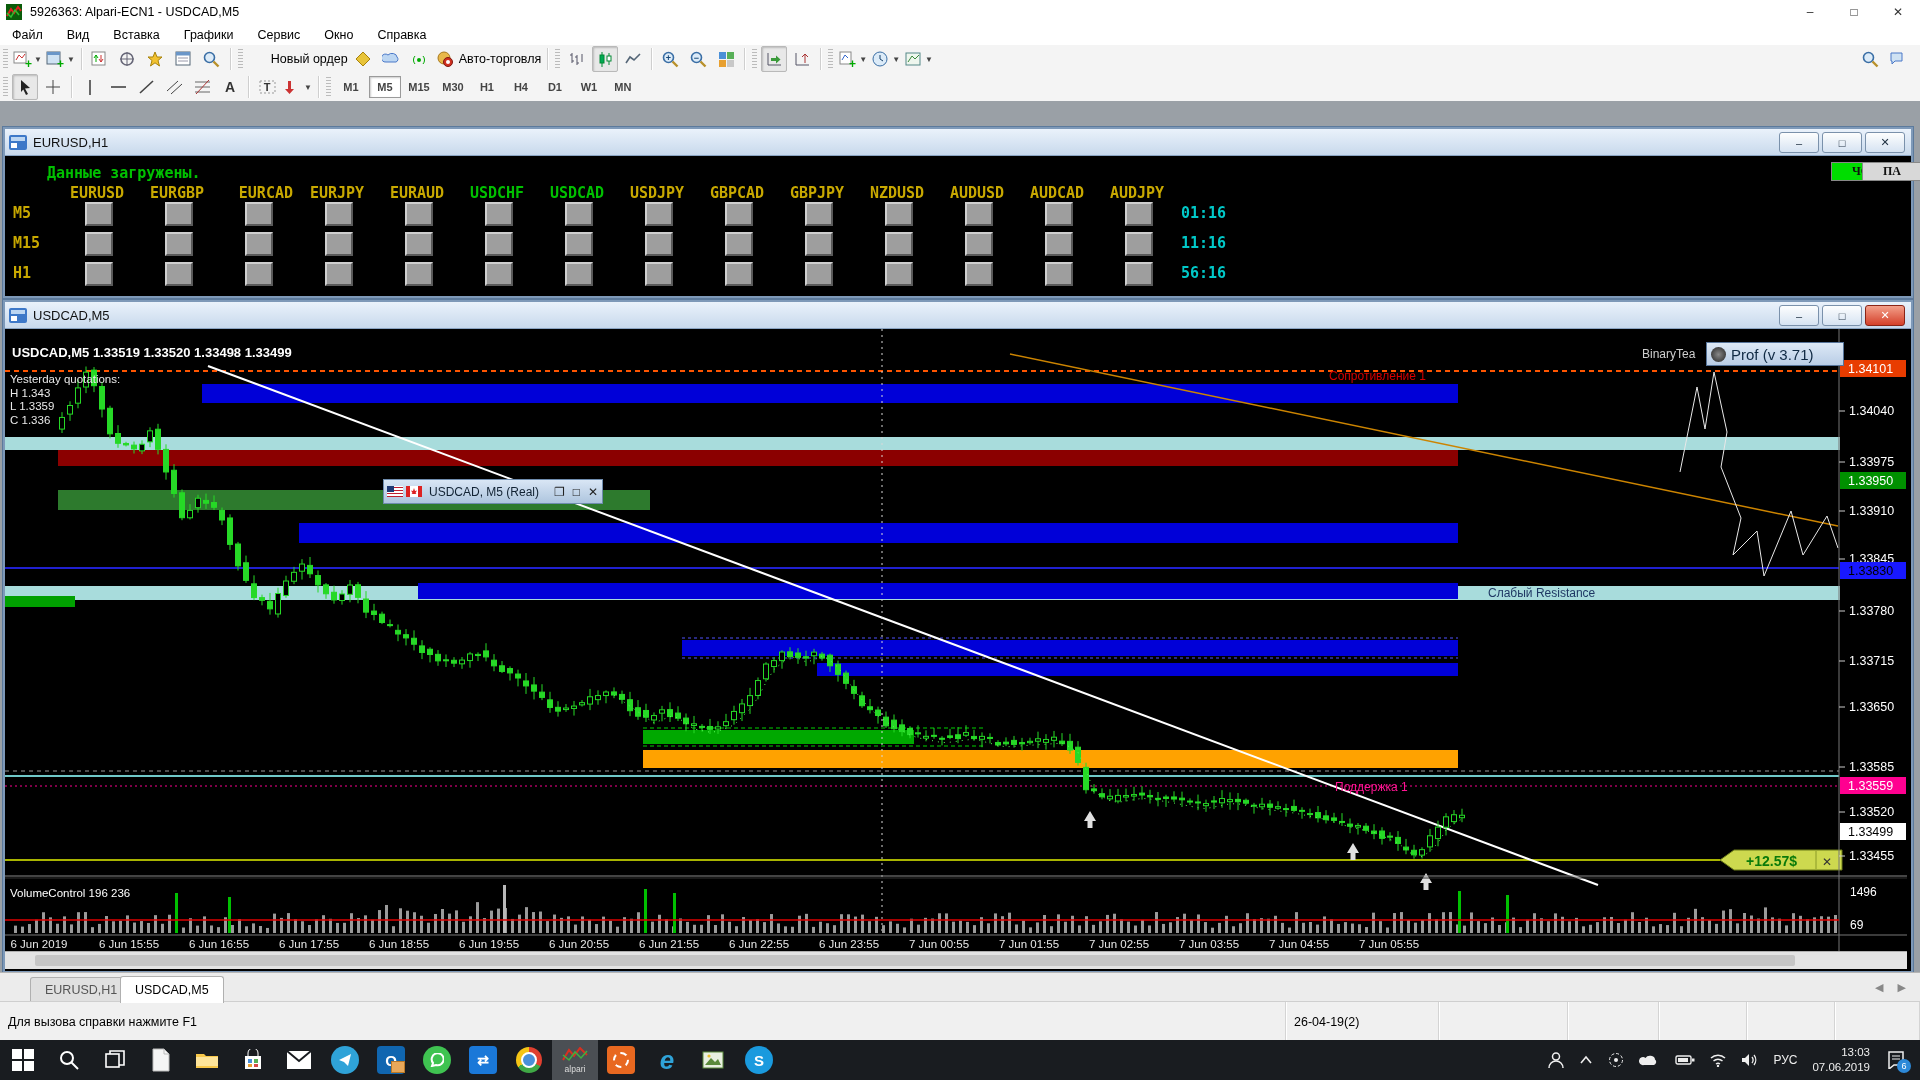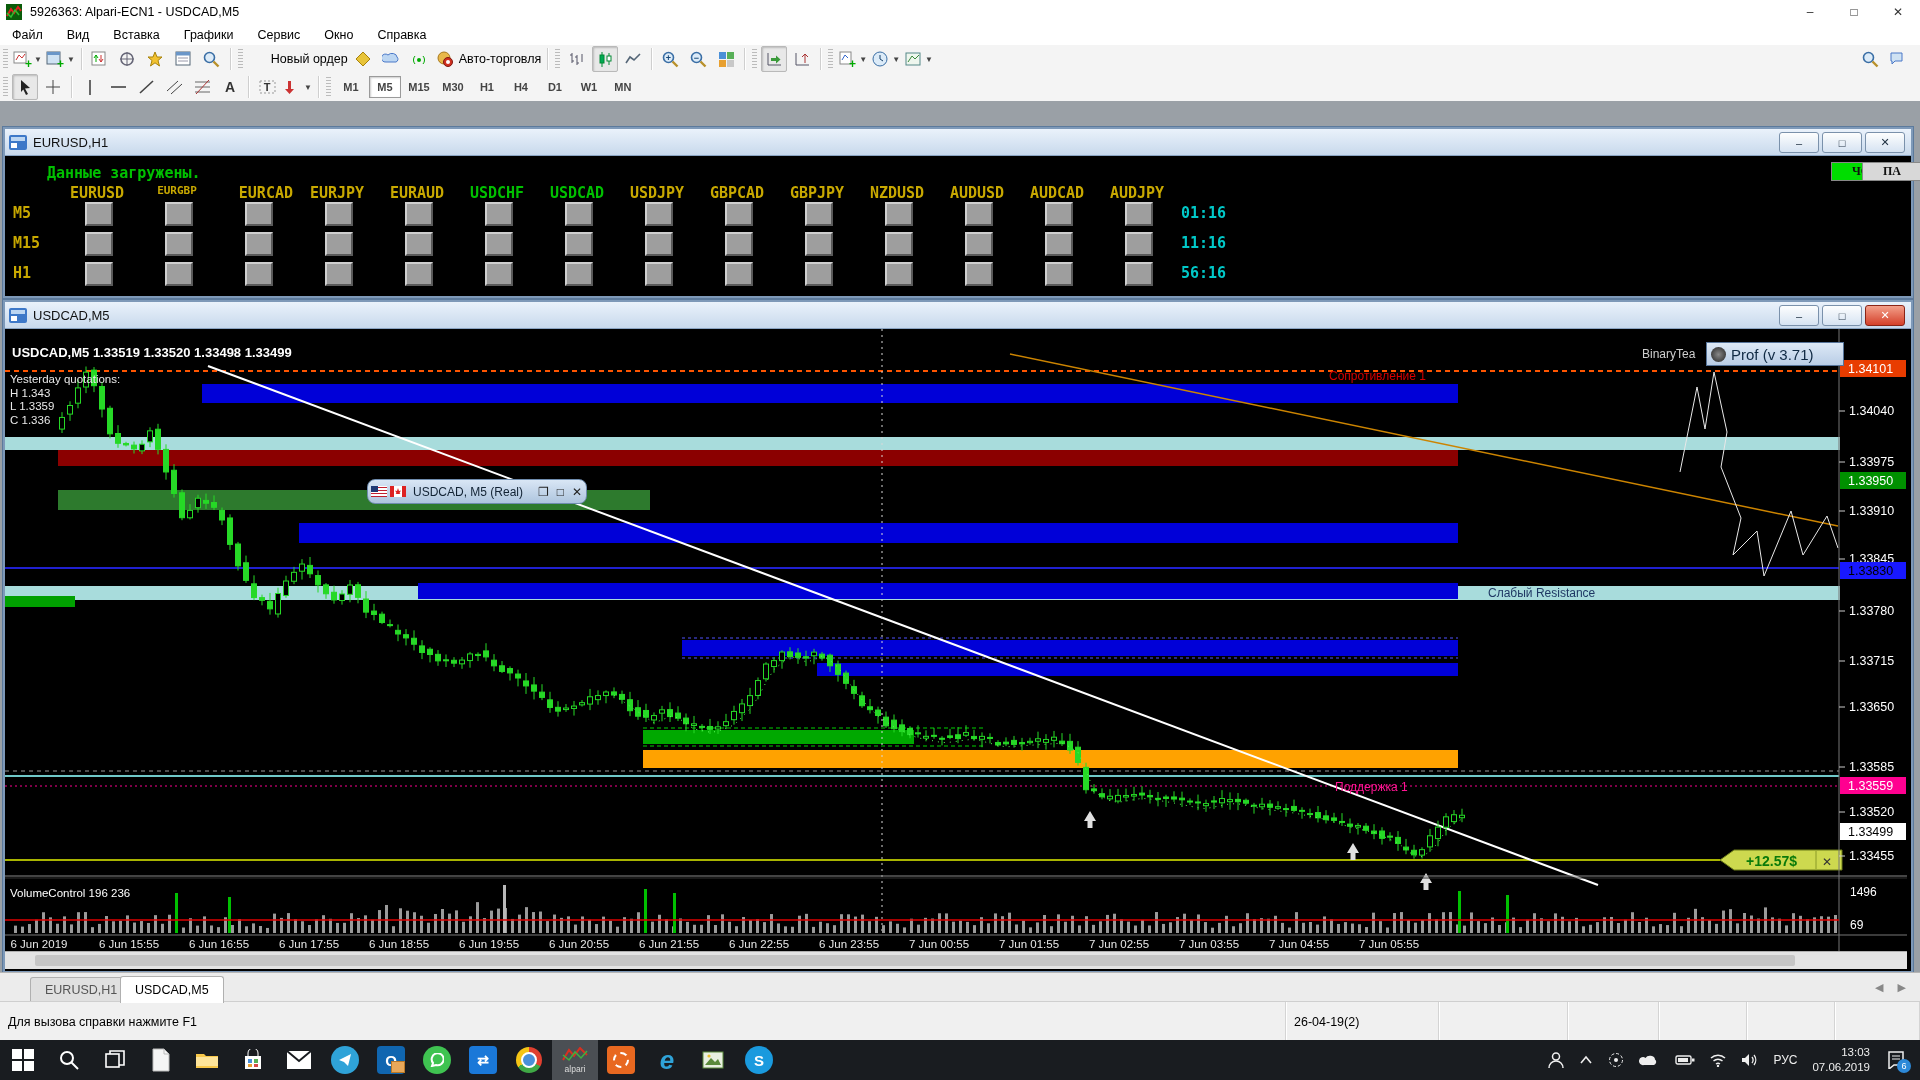--- a/index.html
+++ b/index.html
@@ -393,21 +393,21 @@
         <span>EURUSD,H1</span>
         <div class="win-ctl" style="right:6px;">
           <div class="wbtn">–</div>
           <div class="wbtn">□</div>
           <div class="wbtn">✕</div>
         </div>
       </div>
       <div style="position:relative;width:100%;height:137px;background:#000;" id="matrix">
           <div class="mono abs" style="left: 42px; top: 8px; color: rgb(0, 192, 0); font-size: 15px;">Данные загружены.</div>
           <div class="mono abs" style="left: 56px; top: 28px; color: rgb(200, 168, 0); font-size: 15px; width: 72px; text-align: center;">EURUSD</div>
-          <div class="mono abs" style="left: 136px; top: 28px; color: rgb(200, 168, 0); font-size: 11px; width: 72px; text-align: center;">EURGBP</div>
+          <div class="mono abs" style="left: 136px; top: 28px; color: rgb(200, 168, 0); font-size: 15px; width: 72px; text-align: center;">EURGBP</div>
           <div class="mono abs" style="left: 216px; top: 28px; color: rgb(200, 168, 0); font-size: 15px; width: 72px; text-align: right;">EURCAD</div>
           <div class="mono abs" style="left: 296px; top: 28px; color: rgb(200, 168, 0); font-size: 15px; width: 72px; text-align: center;">EURJPY</div>
           <div class="mono abs" style="left: 376px; top: 28px; color: rgb(200, 168, 0); font-size: 15px; width: 72px; text-align: center;">EURAUD</div>
           <div class="mono abs" style="left: 456px; top: 28px; color: rgb(0, 192, 0); font-size: 15px; width: 72px; text-align: center;">USDCHF</div>
           <div class="mono abs" style="left: 536px; top: 28px; color: rgb(0, 192, 0); font-size: 15px; width: 72px; text-align: center;">USDCAD</div>
           <div class="mono abs" style="left: 616px; top: 28px; color: rgb(200, 168, 0); font-size: 15px; width: 72px; text-align: center;">USDJPY</div>
           <div class="mono abs" style="left: 696px; top: 28px; color: rgb(200, 168, 0); font-size: 15px; width: 72px; text-align: center;">GBPCAD</div>
           <div class="mono abs" style="left: 776px; top: 28px; color: rgb(200, 168, 0); font-size: 15px; width: 72px; text-align: center;">GBPJPY</div>
           <div class="mono abs" style="left: 856px; top: 28px; color: rgb(200, 168, 0); font-size: 15px; width: 72px; text-align: center;">NZDUSD</div>
           <div class="mono abs" style="left: 936px; top: 28px; color: rgb(200, 168, 0); font-size: 15px; width: 72px; text-align: center;">AUDUSD</div>
@@ -1204,21 +1204,21 @@
             <text x="855" y="949" fill="#e8e8e8" font-size="11.5" text-anchor="middle">6 Jun 23:55</text>
             <text x="945" y="949" fill="#e8e8e8" font-size="11.5" text-anchor="middle">7 Jun 00:55</text>
             <text x="1035" y="949" fill="#e8e8e8" font-size="11.5" text-anchor="middle">7 Jun 01:55</text>
             <text x="1125" y="949" fill="#e8e8e8" font-size="11.5" text-anchor="middle">7 Jun 02:55</text>
             <text x="1215" y="949" fill="#e8e8e8" font-size="11.5" text-anchor="middle">7 Jun 03:55</text>
             <text x="1305" y="949" fill="#e8e8e8" font-size="11.5" text-anchor="middle">7 Jun 04:55</text>
             <text x="1395" y="949" fill="#e8e8e8" font-size="11.5" text-anchor="middle">7 Jun 05:55</text>
           </svg>
 
         
-        <div class="mini-win" style="left:362px;top:150px;border-radius:8px;">
+        <div class="mini-win" style="left:378px;top:150px;">
           <span class="flag">
             <svg width="16" height="11">
                 <rect width="16" height="11" fill="#fff"></rect>
             <g stroke="#c02030" stroke-width="1">
                   <line x1="0" y1="1.5" x2="16" y2="1.5"></line>
                   <line x1="0" y1="4.5" x2="16" y2="4.5"></line>
                   <line x1="0" y1="7.5" x2="16" y2="7.5"></line>
                   <line x1="0" y1="10.5" x2="16" y2="10.5"></line>
                 </g>
             <rect width="7" height="6" fill="#203a74"></rect>

